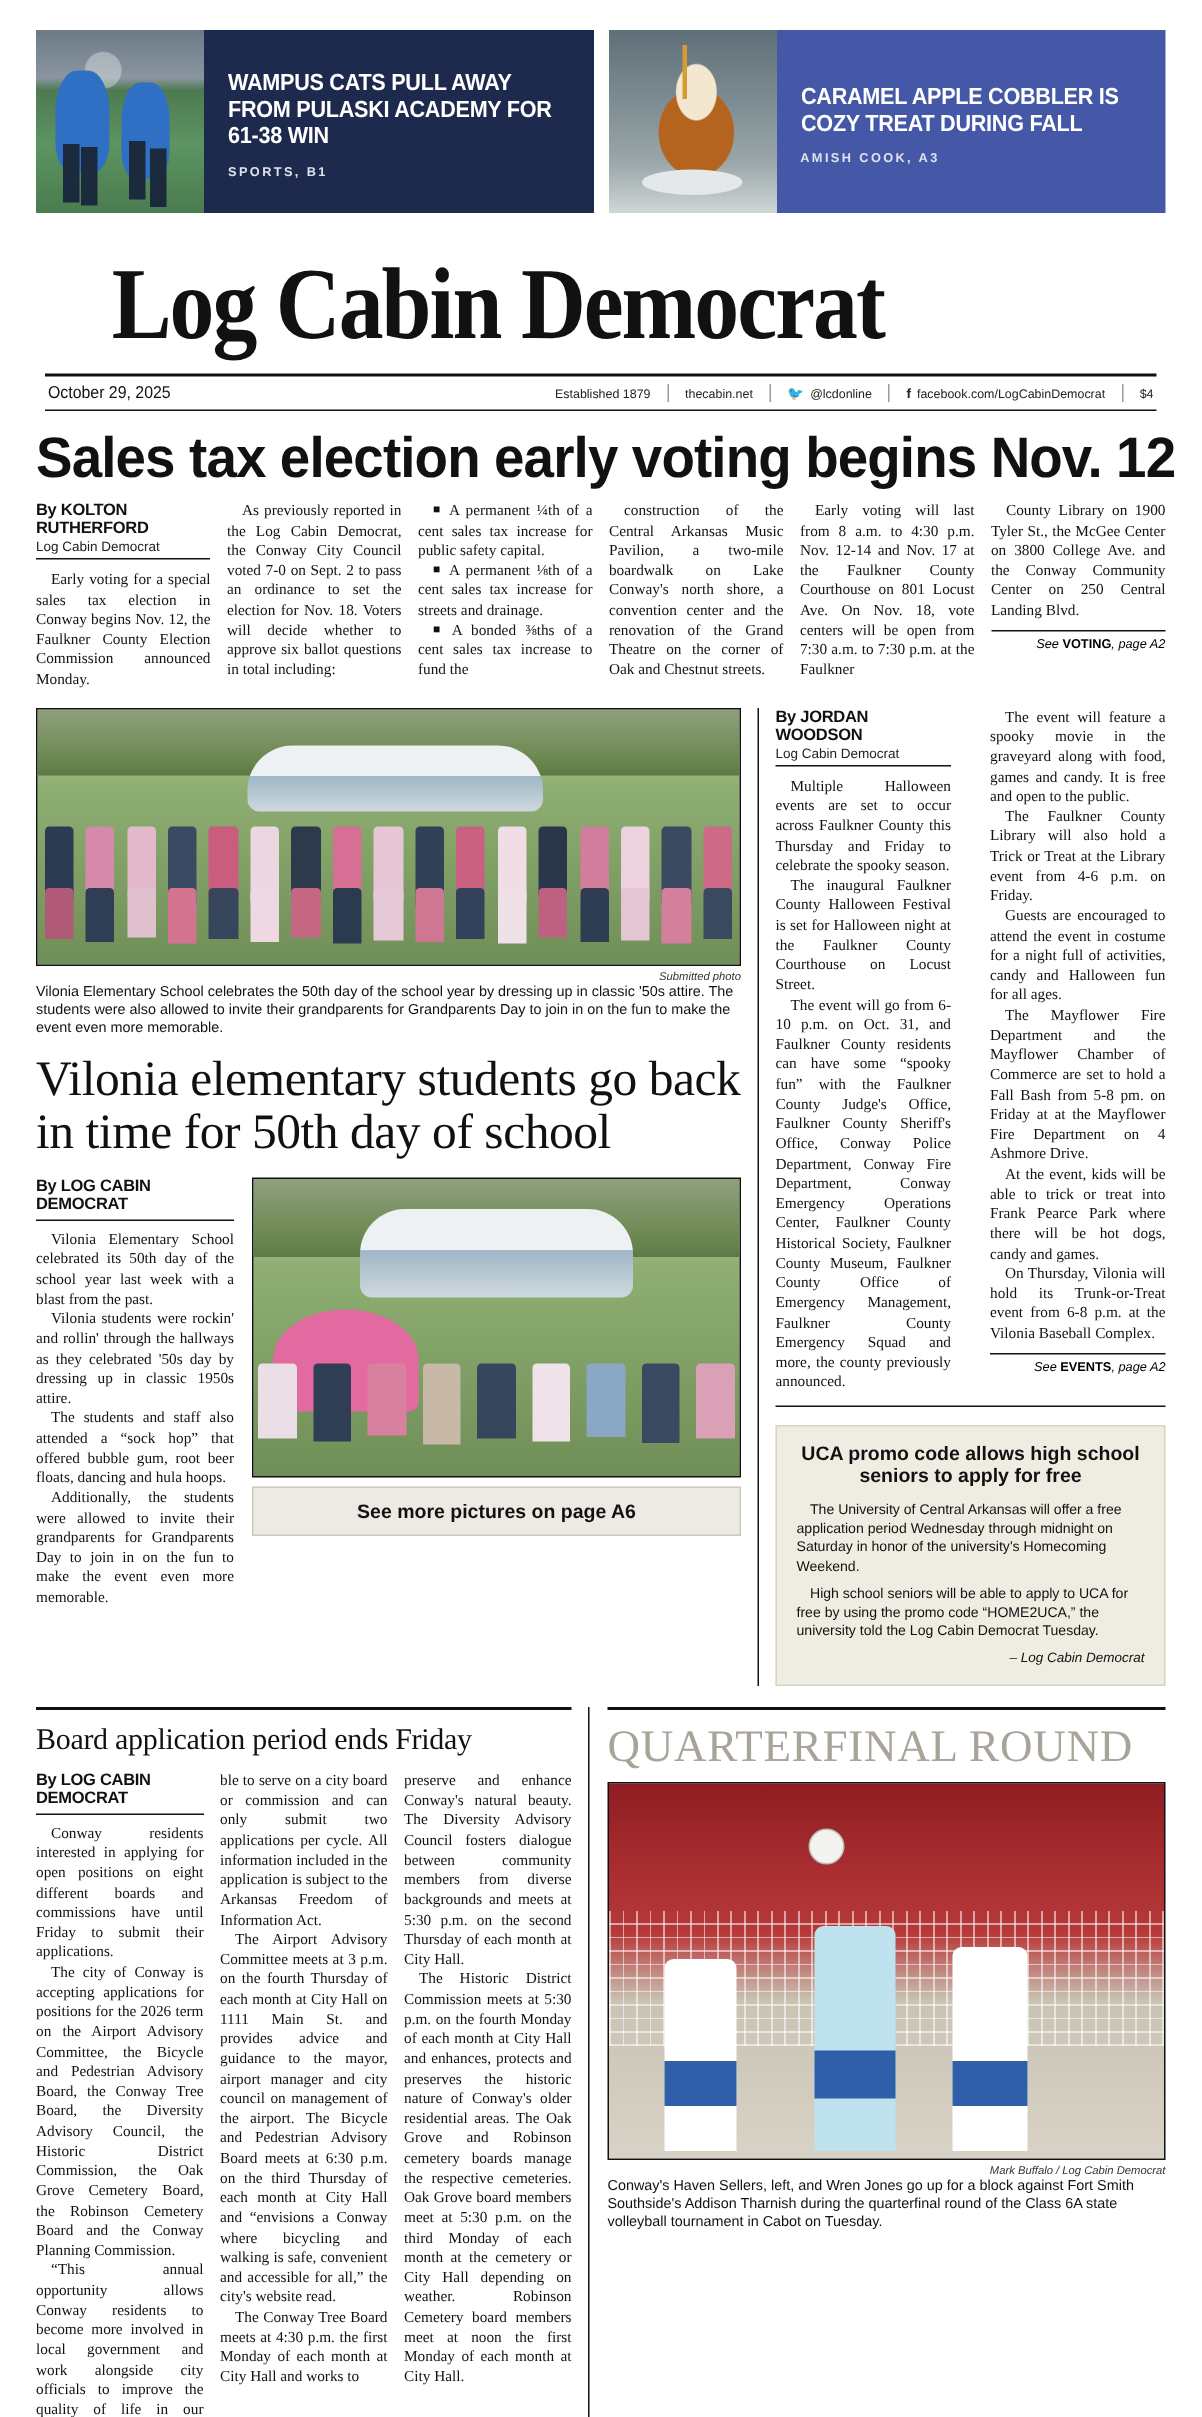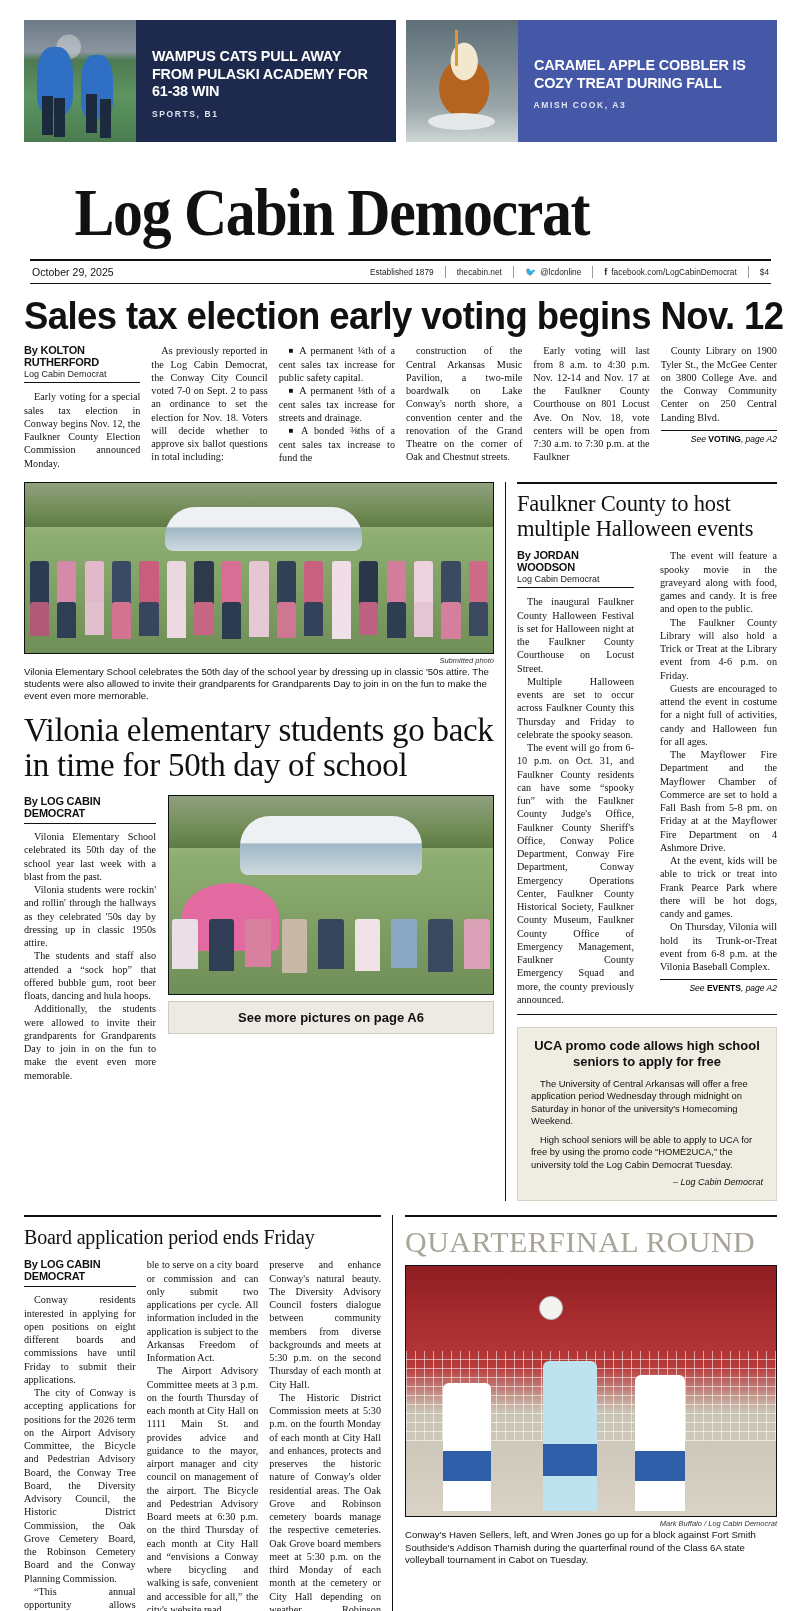--- a/index.html
+++ b/index.html
@@ -16,21 +16,21 @@
     background: #fff;
     padding: 20px 24px 0 24px;
     position: relative;
   }
 
   
   .promo-bar {
     display: flex;
     gap: 10px;
     height: 122px;
-    margin-bottom: 32px;
+    margin-bottom: 22px;
   }
   .promo {
     display: flex;
     flex: 1;
     overflow: hidden;
   }
   .promo-img {
     width: 112px;
     flex: 0 0 112px;
     position: relative;
@@ -527,30 +527,27 @@
               <div class="kid" style="width:8%;height:53px;background:#3a4960;"></div>
               <div class="kid" style="width:8%;height:50px;background:#d9a0b6;"></div>
             </div>
           </div>
           <div class="seemore">See more pictures on page A6</div>
         </div>
       </div>
     </div>
 
     <div class="rail">
-      <div class="rule-top">
-        <div class="rail-head">Faulkner County to host multiple Halloween events</div>
-      </div>
       <div style="display:flex; gap:26px;">
         <div style="flex:1; min-width:0;">
           <div class="byline">By JORDAN WOODSON</div>
           <div class="byline-sub">Log Cabin Democrat</div>
           <div class="bodytext">
+            <p>Multiple Halloween events are set to occur across Faulkner County this Thursday and Friday to celebrate the spooky season.</p>
             <p>The inaugural Faulkner County Halloween Festival is set for Halloween night at the Faulkner County Courthouse on Locust Street.</p>
-            <p>Multiple Halloween events are set to occur across Faulkner County this Thursday and Friday to celebrate the spooky season.</p>
             <p>The event will go from 6-10 p.m. on Oct. 31, and Faulkner County residents can have some “spooky fun” with the Faulkner County Judge's Office, Faulkner County Sheriff's Office, Conway Police Department, Conway Fire Department, Conway Emergency Operations Center, Faulkner County Historical Society, Faulkner County Museum, Faulkner County Office of Emergency Management, Faulkner County Emergency Squad and more, the county previously announced.</p>
           </div>
         </div>
         <div style="flex:1; min-width:0;">
           <div class="bodytext">
             <p>The event will feature a spooky movie in the graveyard along with food, games and candy. It is free and open to the public.</p>
             <p>The Faulkner County Library will also hold a Trick or Treat at the Library event from 4-6 p.m. on Friday.</p>
             <p>Guests are encouraged to attend the event in costume for a night full of activities, candy and Halloween fun for all ages.</p>
             <p>The Mayflower Fire Department and the Mayflower Chamber of Commerce are set to hold a Fall Bash from 5-8 pm. on Friday at at the Mayflower Fire Department on 4 Ashmore Drive.</p>
             <p>At the event, kids will be able to trick or treat into Frank Pearce Park where there will be hot dogs, candy and games.</p>

